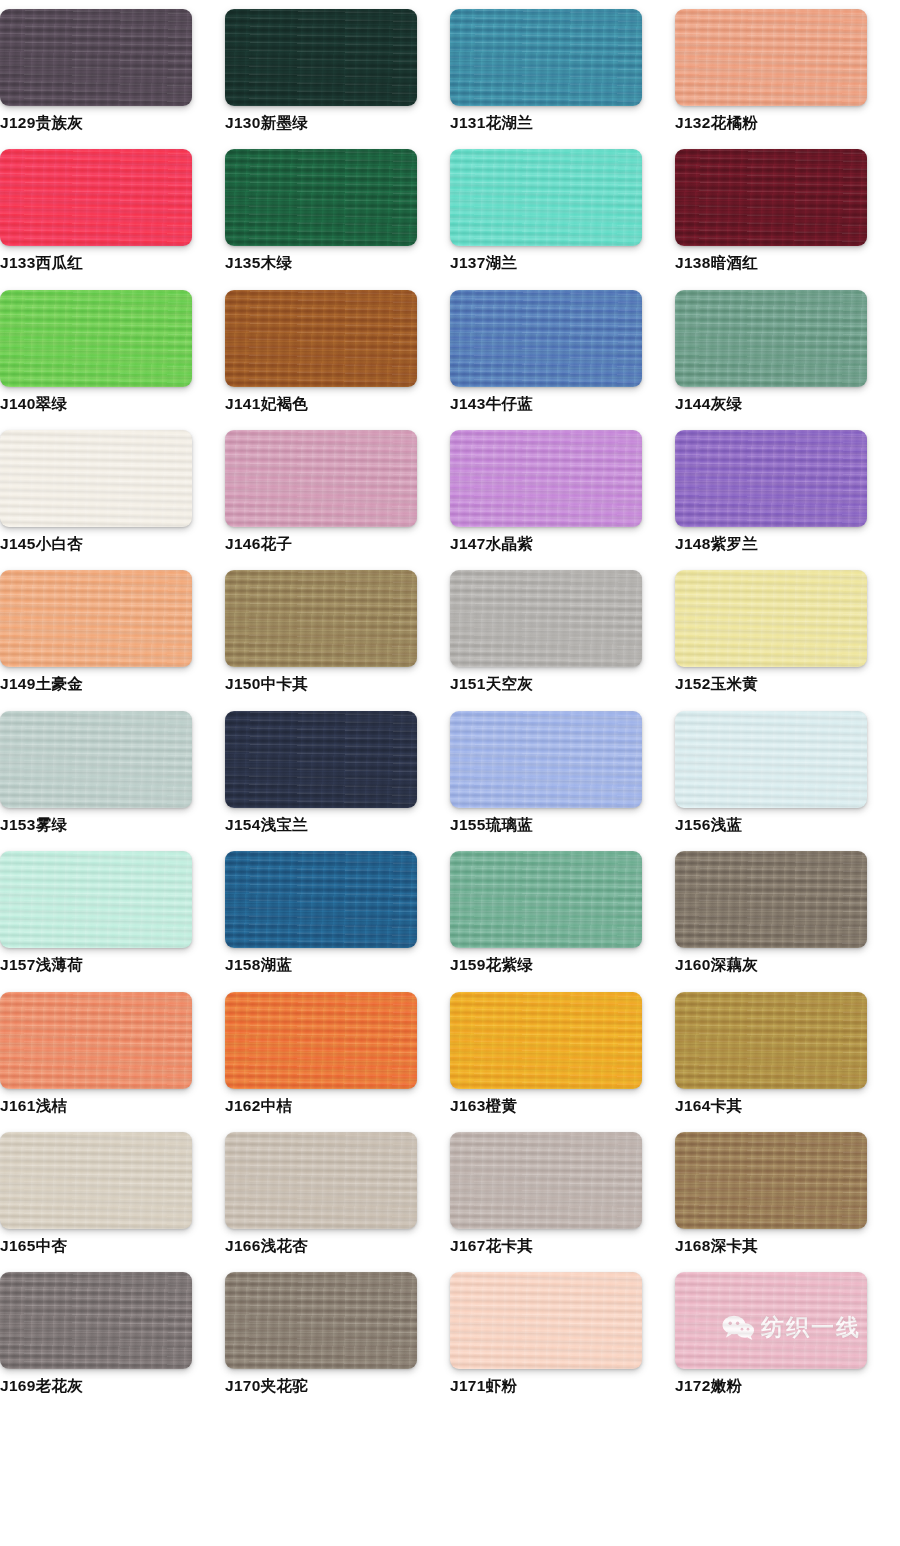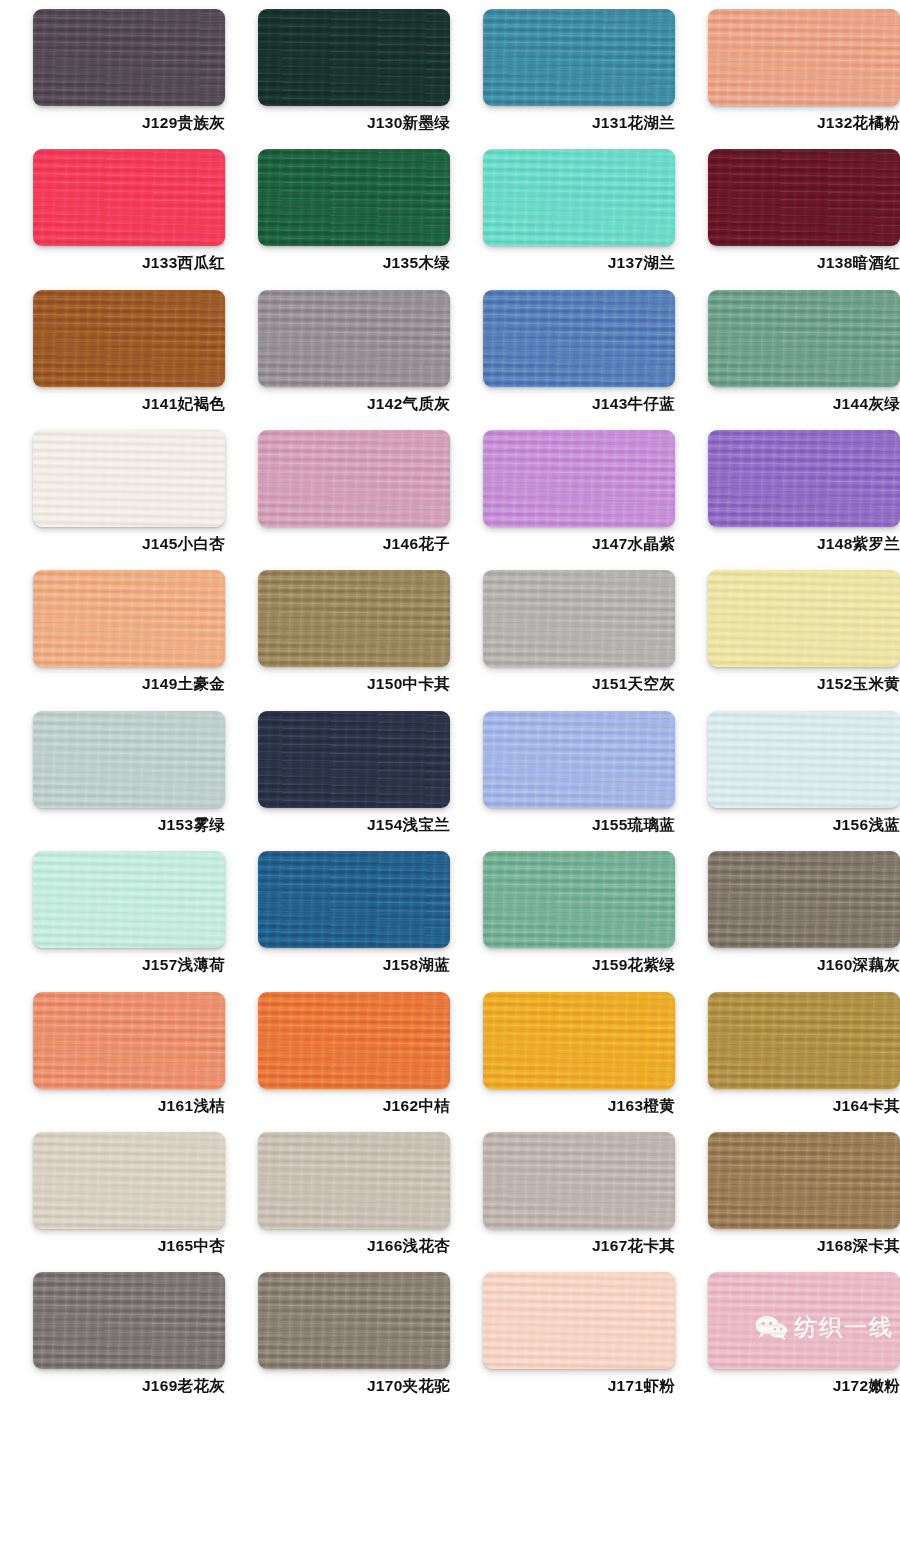--- a/index.html
+++ b/index.html
@@ -16,21 +16,21 @@
     display:grid;
     grid-template-columns:repeat(4,1fr);
     grid-template-rows:repeat(11,1fr);
     box-sizing:border-box;
     padding:2px 0 0 0;
   }
   .cell{
     position:relative;
     display:flex;
     flex-direction:column;
-    align-items:flex-end;
+    align-items:flex-start;
     justify-content:flex-start;
   }
   .swatch{
     width:192px;
     height:97px;
     border-radius:9px;
     position:relative;
     overflow:hidden;
     box-shadow:0 3px 6px rgba(120,120,120,.38), 0 1px 2px rgba(100,100,100,.25);
     margin-top:7px;
@@ -128,26 +128,26 @@
     </div>
     <div class="cell">
       <div class="swatch" style="background: rgb(111, 224, 205);"></div>
       <div class="label">J137湖兰</div>
     </div>
     <div class="cell">
       <div class="swatch" style="background: rgb(106, 23, 38);"></div>
       <div class="label">J138暗酒红</div>
     </div>
     <div class="cell">
+      <div class="swatch" style="background: rgb(116, 210, 87);"></div>
+      <div class="label">J140翠绿</div>
+    </div>
+    <div class="cell">
       <div class="swatch" style="background: rgb(160, 92, 40);"></div>
       <div class="label">J141妃褐色</div>
-    </div>
-    <div class="cell">
-      <div class="swatch" style="background: rgb(155, 148, 153);"></div>
-      <div class="label">J142气质灰</div>
     </div>
     <div class="cell">
       <div class="swatch" style="background: rgb(90, 130, 189);"></div>
       <div class="label">J143牛仔蓝</div>
     </div>
     <div class="cell">
       <div class="swatch" style="background: rgb(115, 163, 143);"></div>
       <div class="label">J144灰绿</div>
     </div>
     <div class="cell">

